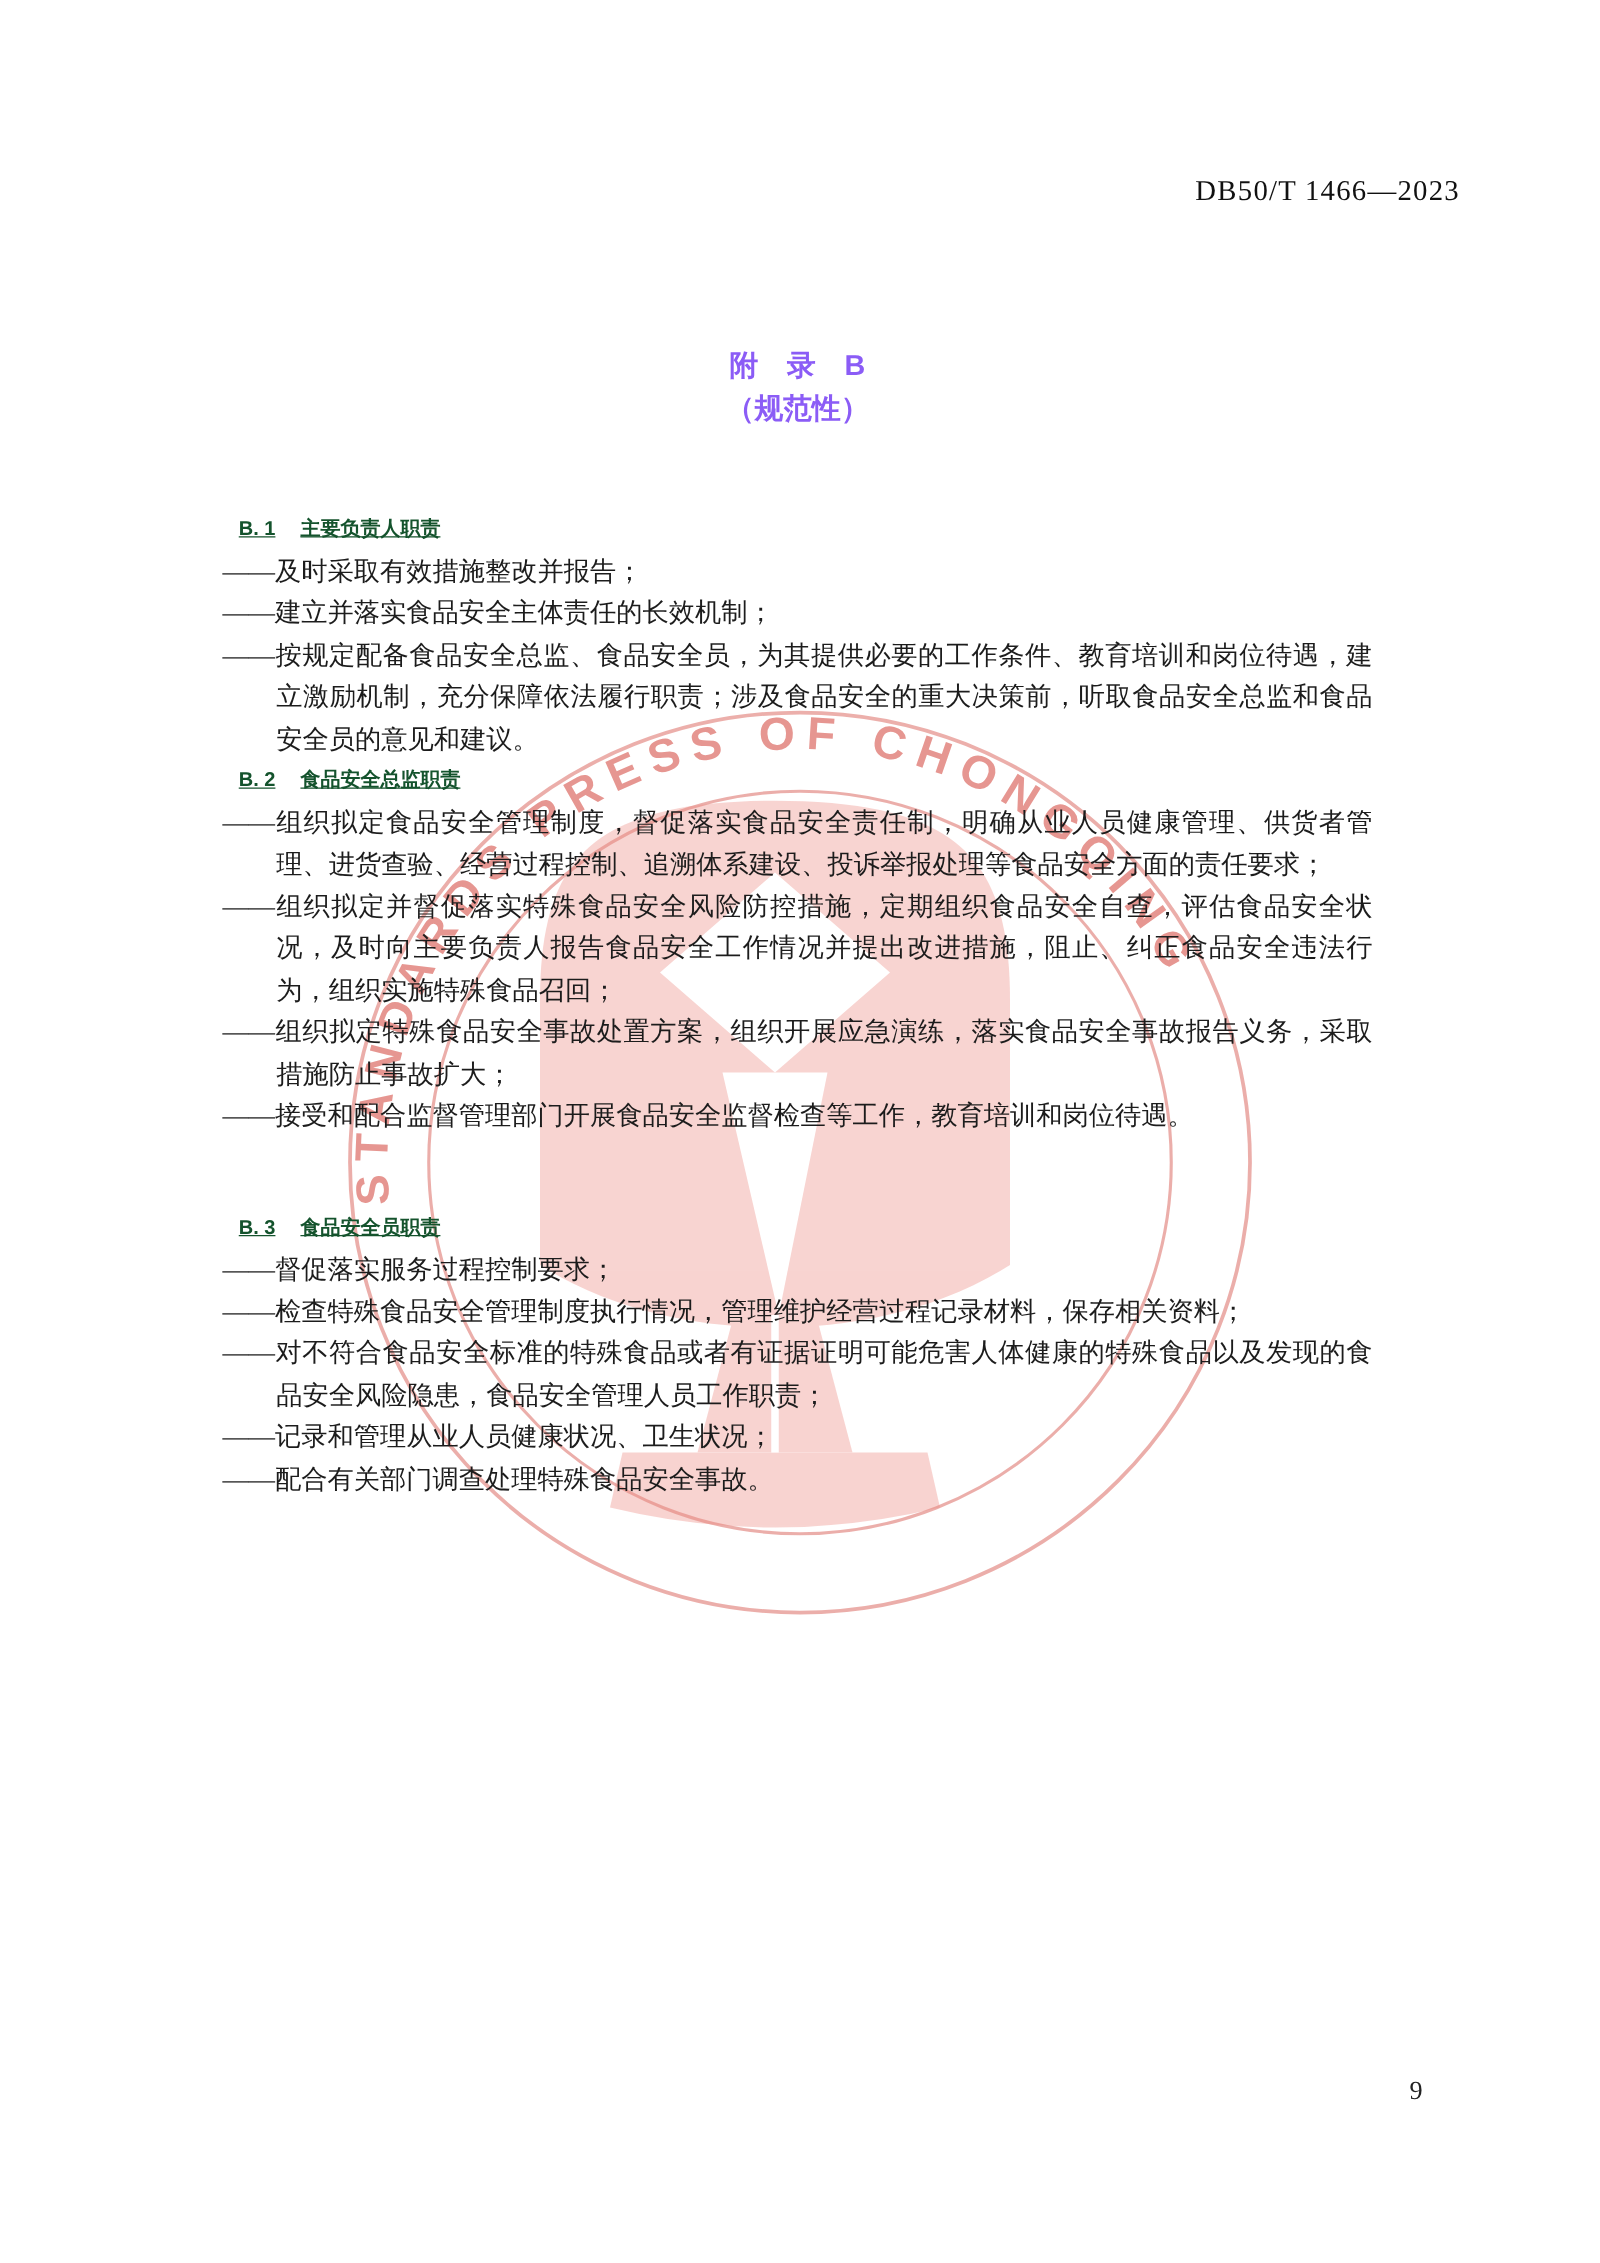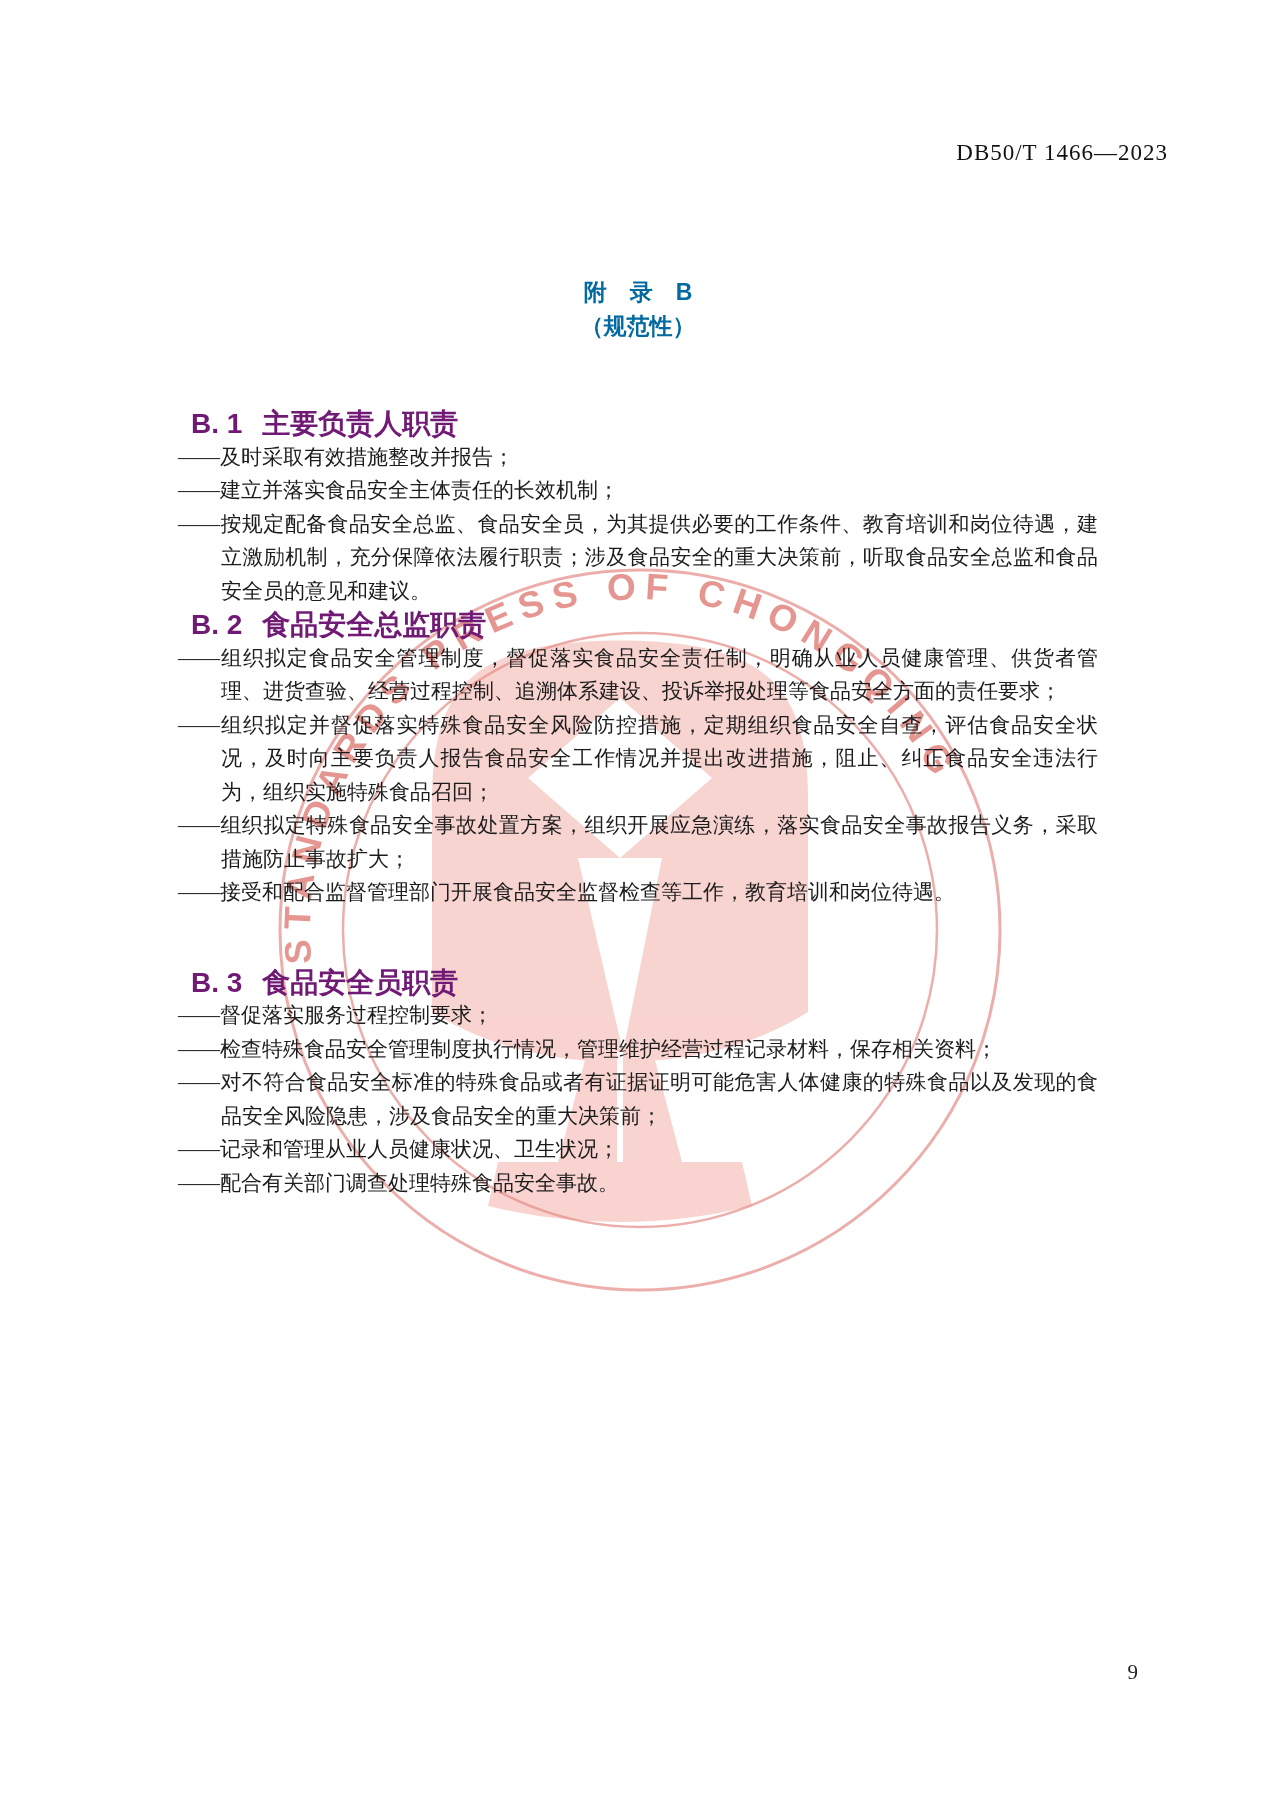--- a/index.html
+++ b/index.html
@@ -18,26 +18,27 @@
     position:absolute;top:140px;right:112px;z-index:1;
     font-family:Liberation Serif, serif;
     font-size:23px;letter-spacing:1px;color:#111;
   }
   .body-text{
     position:absolute;left:178px;top:270px;width:920px;z-index:1;
     font-size:21px;line-height:33.5px;
   }
   .title-block{padding-top:6px;text-align:center;
     font-family:"Liberation Sans","DejaVu Sans",sans-serif;
-    font-weight:bold;font-size:23px;color:#0369a1;}
+    font-weight:bold;font-size:23px;color:#8b5cf6;}
   .title-line{white-space:pre;}
   .section-heading{
     font-family:"Liberation Sans","DejaVu Sans",sans-serif;
-    font-weight:bold;font-size:28px;color:#701a75;
+    font-weight:bold;font-size:16px;color:#14532d;
     margin-left:13px;
+    text-decoration:underline;
   }
   .heading-b1{margin-top:64px;}
   .heading-b3{margin-top:56px;}
   .section-number{margin-right:20px;}
   .item{
     padding-left:43px;text-indent:-43px;
     text-align:justify;
   }
   .page-number{
     position:absolute;top:1660px;right:142px;z-index:1;
@@ -104,21 +105,21 @@
       <div class="item">——组织拟定特殊食品安全事故处置方案，组织开展应急演练，落实食品安全事故报告义务，采取措施防止事故扩大；</div>
       <div class="item">——接受和配合监督管理部门开展食品安全监督检查等工作，教育培训和岗位待遇。</div>
     </div>
 
     <div>
       <div class="section-heading heading-b3">
         <span class="section-number">B. 3</span><span>食品安全员职责</span>
       </div>
       <div class="item">——督促落实服务过程控制要求；</div>
       <div class="item">——检查特殊食品安全管理制度执行情况，管理维护经营过程记录材料，保存相关资料；</div>
-      <div class="item">——对不符合食品安全标准的特殊食品或者有证据证明可能危害人体健康的特殊食品以及发现的食品安全风险隐患，涉及食品安全的重大决策前；</div>
+      <div class="item">——对不符合食品安全标准的特殊食品或者有证据证明可能危害人体健康的特殊食品以及发现的食品安全风险隐患，食品安全管理人员工作职责；</div>
       <div class="item">——记录和管理从业人员健康状况、卫生状况；</div>
       <div class="item">——配合有关部门调查处理特殊食品安全事故。</div>
     </div>
 
   </div>
 
   <div class="page-number">9</div>
 
 </div>
 

